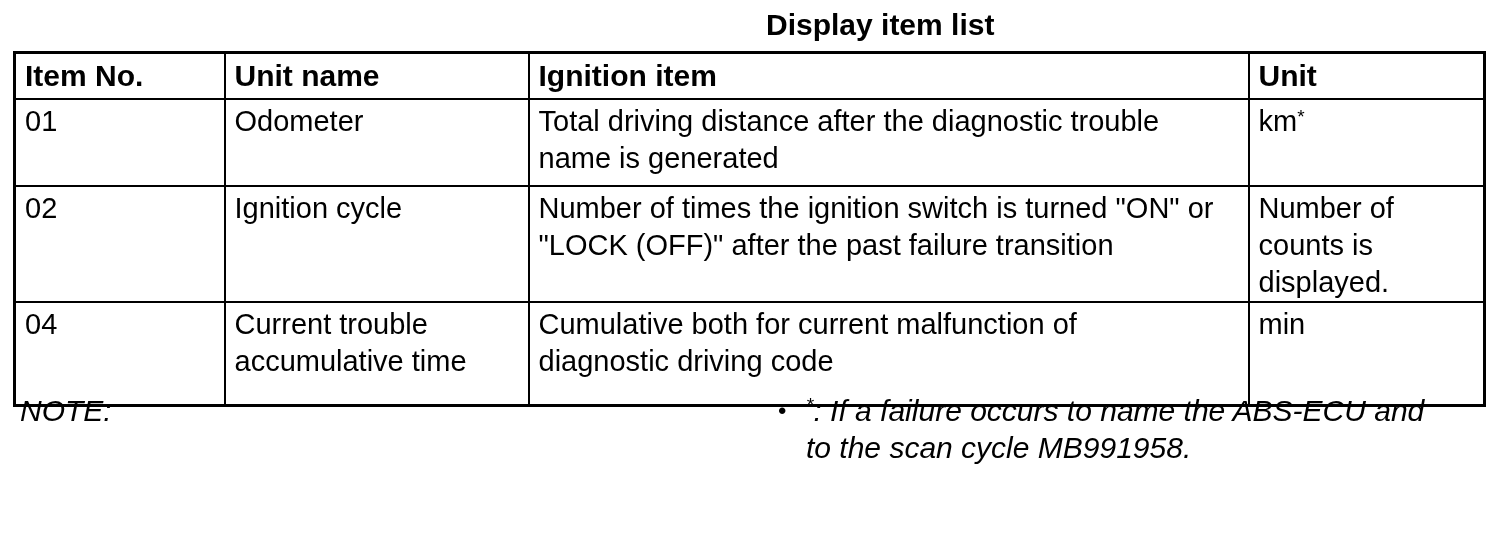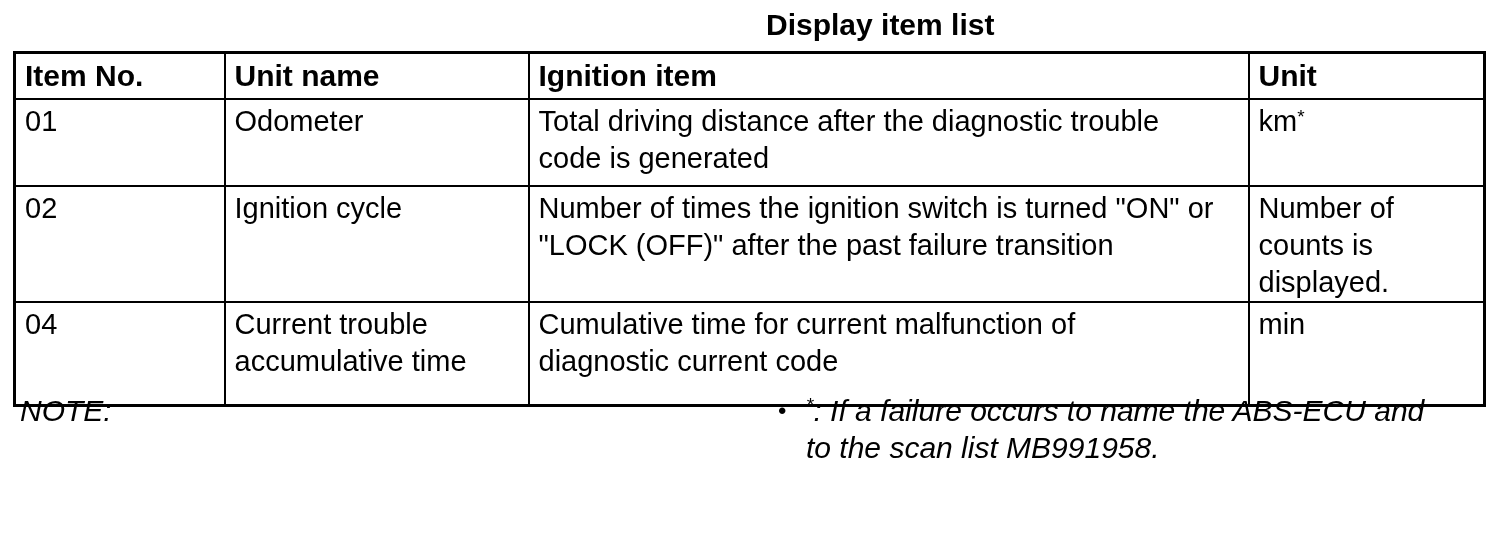--- a/index.html
+++ b/index.html
@@ -103,48 +103,48 @@
         <th>Ignition item</th>
         <th>Unit</th>
       </tr>
     </thead>
     <tbody>
       <tr class="r1">
         <td>01</td>
         <td>Odometer</td>
         <td>
           <div>Total driving distance after the diagnostic trouble</div>
-          <div>code is generated</div>
+          <div>name is generated</div>
         </td>
         <td><span>km</span><span class="sup-star">*</span></td>
       </tr>
       <tr class="r2">
         <td>02</td>
         <td>Ignition cycle</td>
         <td>
           <div>Number of times the ignition switch is turned "ON" or</div>
           <div>"LOCK (OFF)" after the past failure transition</div>
         </td>
         <td>Number of counts is displayed.</td>
       </tr>
       <tr class="r3">
         <td>04</td>
         <td>Current trouble accumulative time</td>
         <td>
-          <div>Cumulative time for current malfunction of</div>
-          <div>diagnostic current code</div>
+          <div>Cumulative both for current malfunction of</div>
+          <div>diagnostic driving code</div>
         </td>
         <td>min</td>
       </tr>
     </tbody>
   </table>
 
   <div class="note-label">NOTE:</div>
 
   <div class="note-item">
     <span class="bullet">•</span>
     <div class="note-text">
       <div><span class="sup-star note-sup">*</span><span>: If a failure occurs to name the ABS-ECU and</span></div>
-      <div>to the scan list MB991958.</div>
+      <div>to the scan cycle MB991958.</div>
     </div>
   </div>
 
 </div>
 
 </body></html>

